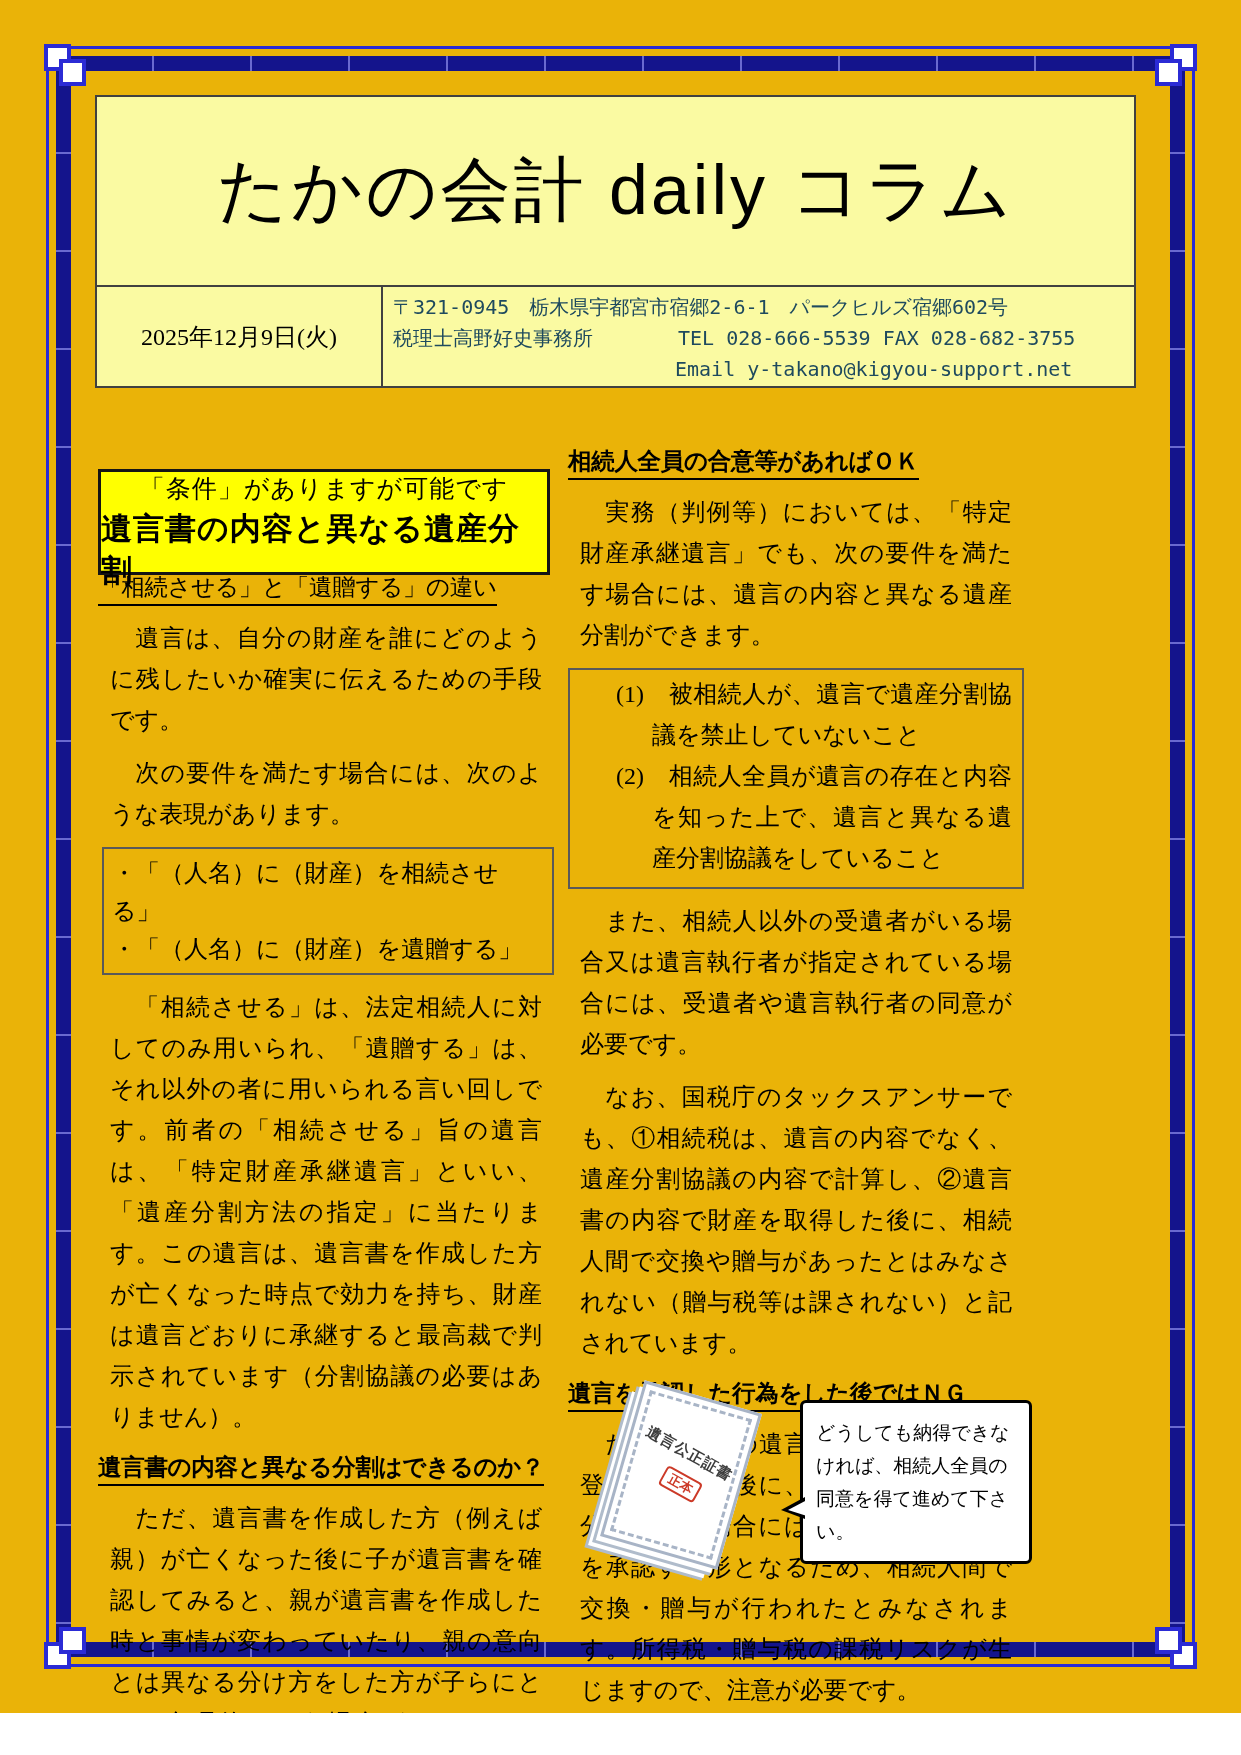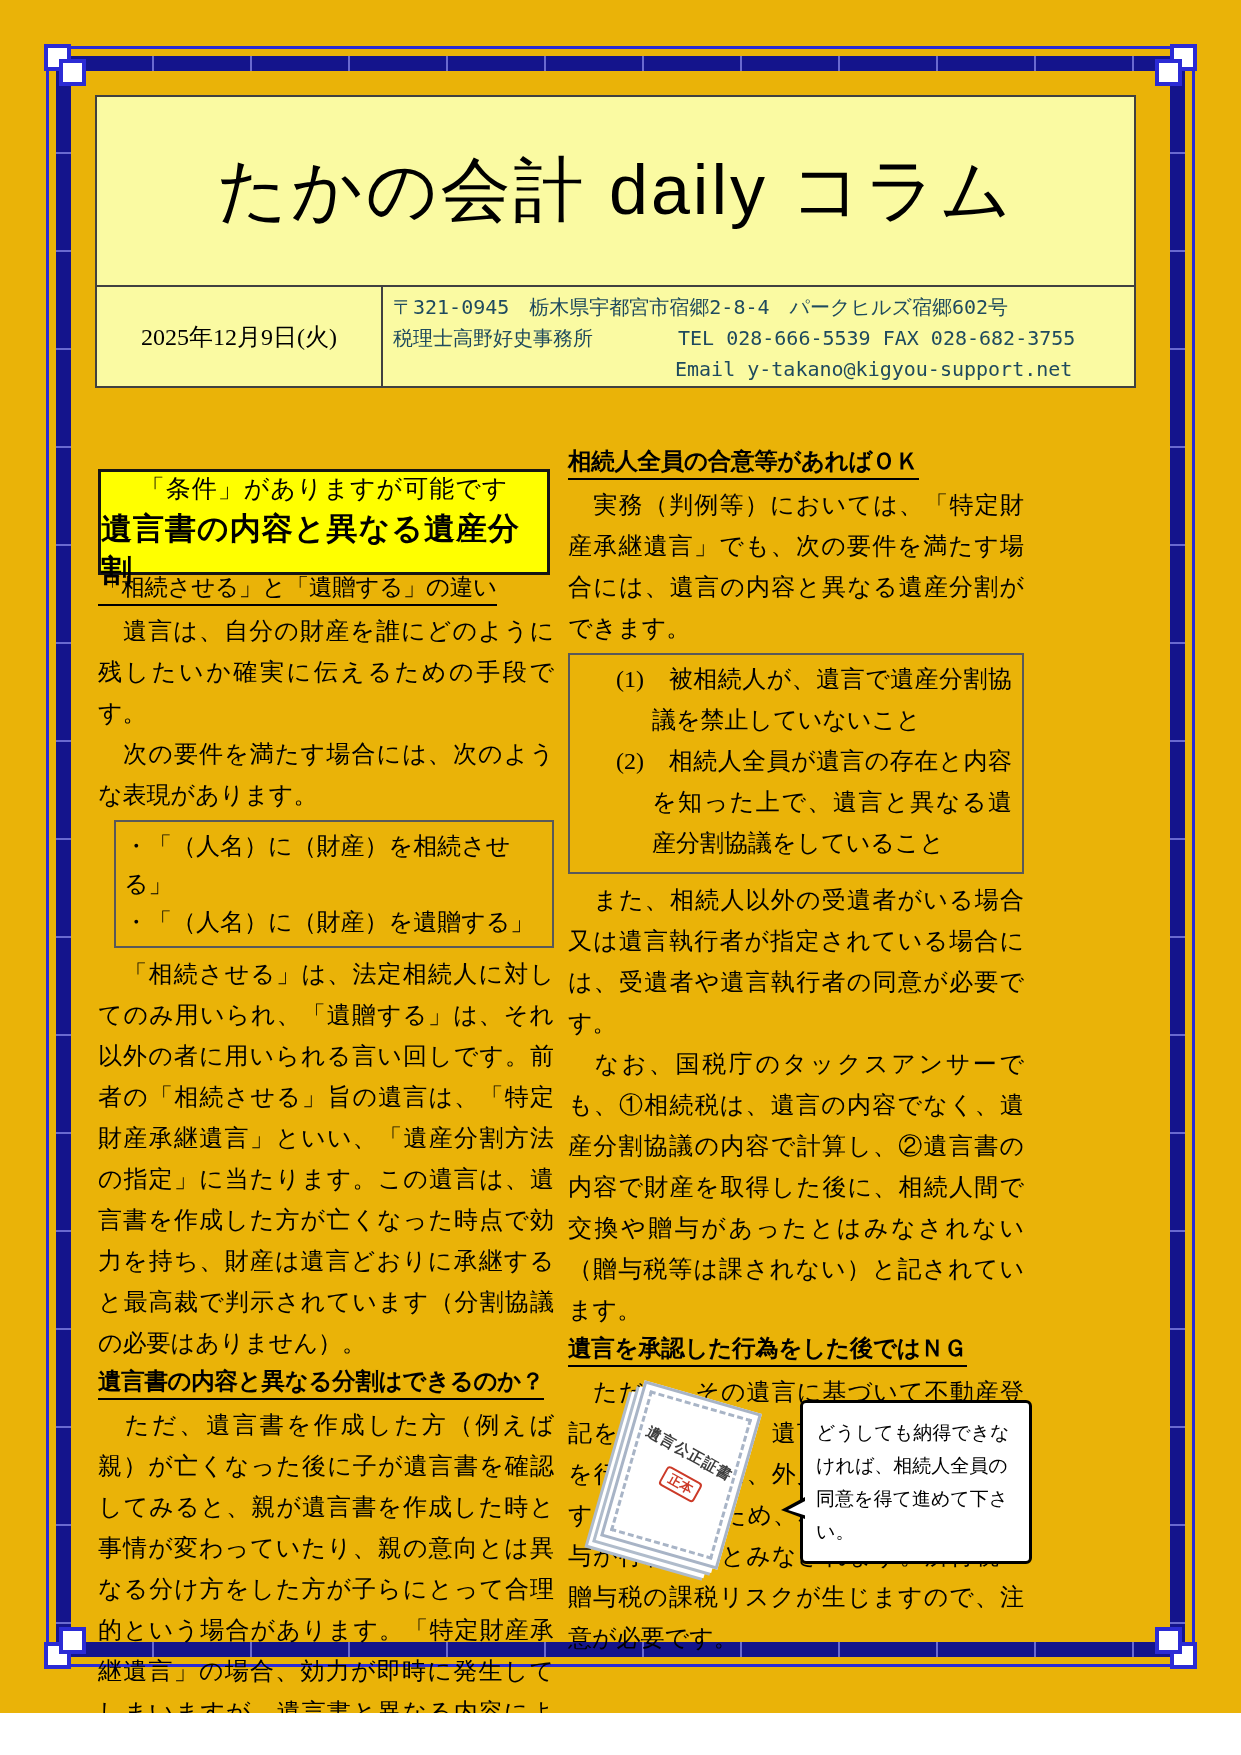--- a/index.html
+++ b/index.html
@@ -38,25 +38,25 @@
   .headline{position:absolute;left:98px;top:449px;width:446px;height:100px;background:#ffff00;
             border:3px solid #141414;display:flex;flex-direction:column;align-items:center;justify-content:space-between;
             font-family:"Liberation Sans",sans-serif;margin-top:20px;}
   .headline-sub{font-size:25px;letter-spacing:1px;}
   .headline-main{font-size:31px;font-weight:bold;letter-spacing:1px;margin-top:3px;}
 
   
   .col{position:absolute;width:456px;font-size:24px;line-height:41px;}
   .col-left{left:98px;top:570px;}
   .col-right{left:568px;top:444px;}
-  .col p{margin:0;text-align:justify;}
+  .col p{margin:12px;text-align:justify;}
   .col-h{width:fit-content;white-space:nowrap;border-bottom:2px solid #000;padding-bottom:0;
          font-size:23.5px;line-height:34px;margin:0 0 5px 0;font-weight:bold;letter-spacing:-0.3px;}
   .col-h.normal{font-weight:normal;}
-  .mini-box{border:2px solid #595959;margin:4px 0 6px 16px;padding:5px 8px;}
+  .mini-box{border:2px solid #595959;margin:4px 0 6px 4px;padding:5px 8px;}
   .mini-box .bi{line-height:38px;font-size:24px;}
   .req-box{border:2px solid #595959;margin:4px 0 6px 0;padding:4px 10px 8px 10px;}
   .req-box .ri{line-height:41px;font-size:24px;padding-left:36px;text-indent:-36px;text-align:justify;margin-left:36px;}
 
   
   .illus{position:absolute;left:568px;top:1382px;width:470px;height:300px;}
   .booklet{position:absolute;left:52px;top:12px;width:116px;height:156px;background:#fff;
            border:3px solid #a8b4c6;transform:rotate(16deg);
            box-shadow:-4px 6px 0 -1px #fff,-6px 8px 0 0 #b0bccb,-10px 13px 0 -1px #fff,-12px 15px 0 0 #b0bccb;}
   .booklet::before{content:"";position:absolute;inset:5px;border:3px dashed #a8b4c6;}
@@ -91,21 +91,21 @@
   <div class="corner-sq bl-a"></div>
   <div class="corner-sq bl-b"></div>
   <div class="corner-sq br-a"></div>
   <div class="corner-sq br-b"></div>
 
   <div class="header">
     <div class="header-title">たかの会計 daily コラム</div>
     <div class="header-info">
       <div class="date-cell">2025年12月9日(火)</div>
       <div class="addr-cell">
-        <div class="addr-row1">〒321-0945　栃木県宇都宮市宿郷2-8-4　パークヒルズ宿郷602号</div>
+        <div class="addr-row1">〒321-0945　栃木県宇都宮市宿郷2-6-1　パークヒルズ宿郷602号</div>
         <div class="addr-row2">
           <span class="addr-office">税理士高野好史事務所</span>
           <span class="addr-telfax">TEL 028-666-5539  FAX 028-682-3755</span>
         </div>
         <div class="addr-email">Email y-takano@kigyou-support.net</div>
       </div>
     </div>
   </div>
 
   <div class="headline">

